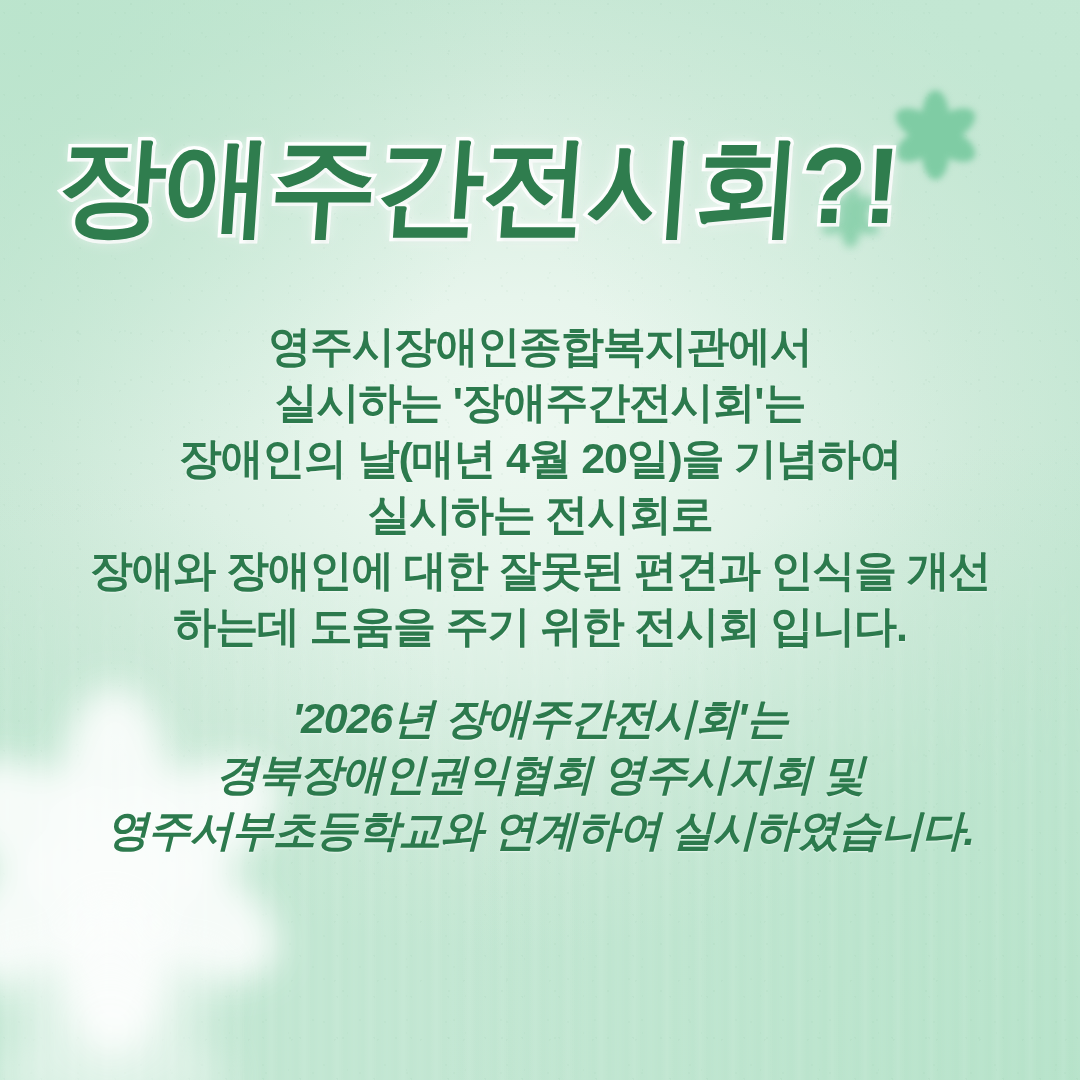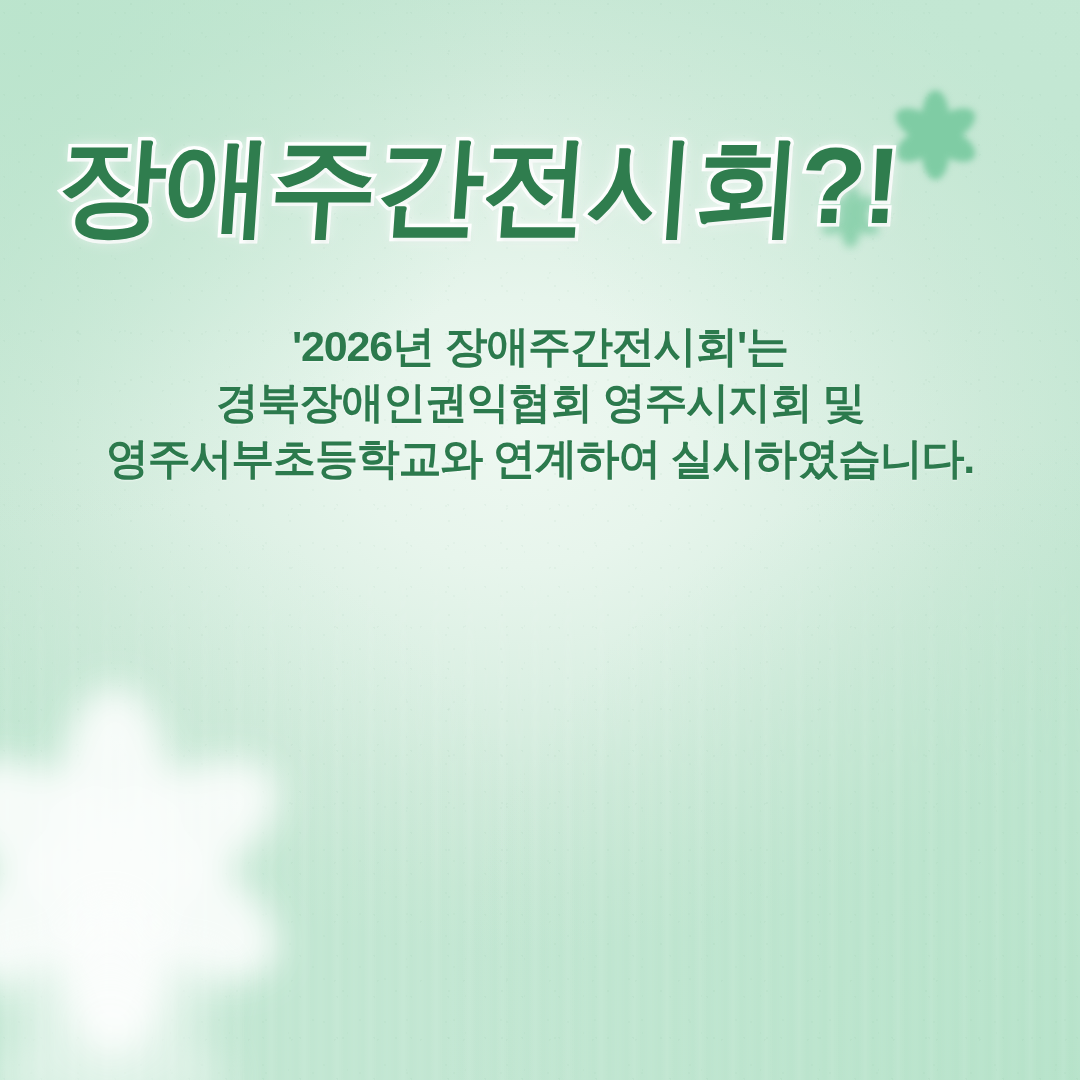--- a/index.html
+++ b/index.html
@@ -138,21 +138,21 @@
     left:0; right:0; top:318px;
     text-align:center;
     color:#2c7a4d;
     font-size:43px;
     line-height:56px;
     font-weight:700;
     letter-spacing:-1.2px;
     text-shadow:0 1px 2px rgba(255,255,255,.55);
   }
   .para{ white-space:pre-line; }
-  .para + .para{ margin-top:28px; }
+  .para + .para{ margin-top:36px;font-style:italic; }
 </style>
 </head>
 <body>
 
 <div id="poster">
 
   <div class="bg-base"></div>
   <div class="bg-corner-tint"></div>
   <div class="bg-streaks"></div>
   <div class="bg-noise"></div>
@@ -189,18 +189,24 @@
       <span class="petal p1"></span>
       <span class="petal p2"></span>
     <span class="petal p3"></span>
       <span class="petal p4"></span>
       <span class="petal p5"></span>
   </div>
 
   <h1 class="headline">장애주간전시회?!</h1>
 
   <div class="body-copy">
+    <p class="para">영주시장애인종합복지관에서
+실시하는 '장애주간전시회'는
+장애인의 날(매년 4월 20일)을 기념하여
+실시하는 전시회로
+장애와 장애인에 대한 잘못된 편견과 인식을 개선
+하는데 도움을 주기 위한 전시회 입니다.</p>
     <p class="para">'2026년 장애주간전시회'는
 경북장애인권익협회 영주시지회 및
 영주서부초등학교와 연계하여 실시하였습니다.</p>
   </div>
 
 </div>
 
 </body></html>

